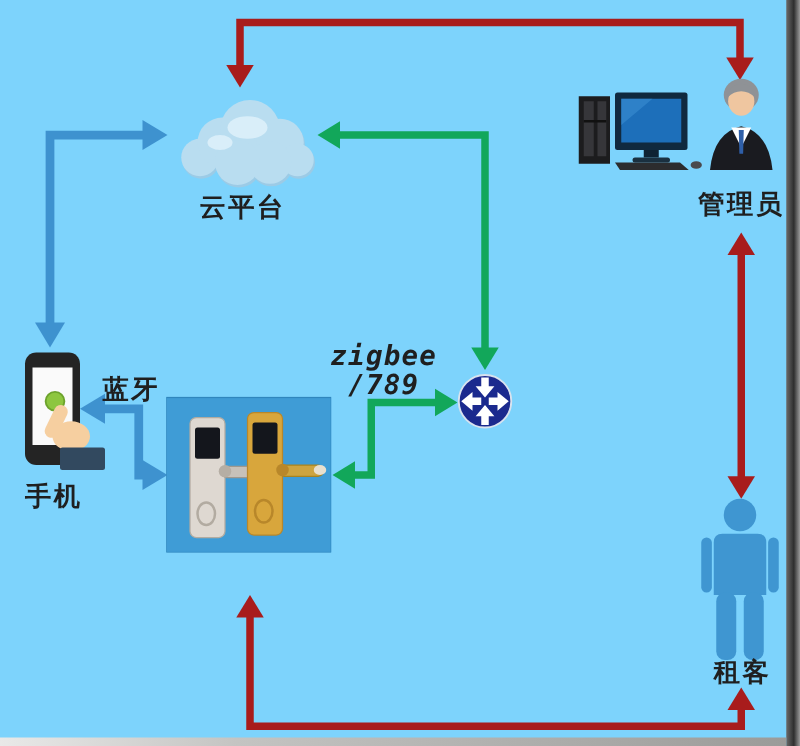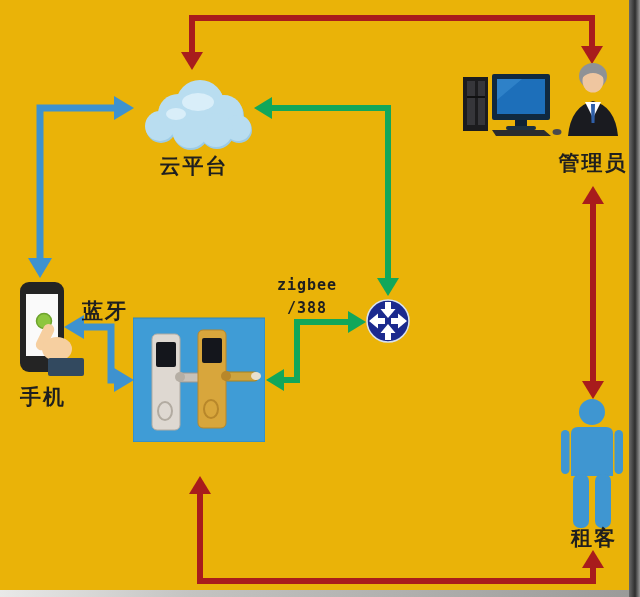--- a/index.html
+++ b/index.html
@@ -1,18 +1,18 @@
 <!DOCTYPE html>
 <html style="--c-red: #a81c1c; --c-green: #12a75a; --c-blue: #3e92cf; --c-cloud-fill: #b9ddf0; --c-cloud-shade: #9ccbe6; --c-gateway-navy: #1b2a8e; --c-person-blue: #3f96d1; --c-lock-bg: #3f9cd6; --c-label-text: #1f1f1f;"><head>
 <meta charset="utf-8">
 <style>
   html,body{margin:0;padding:0;background:#ffffff;}
   .stage{
     position:relative;width:640px;height:597px;overflow:hidden;
-    background:#eab308;
+    background:#7dd3fc;
     font-family:"DejaVu Sans","Liberation Sans",sans-serif;
   }
   .stage svg{display:block;}
   .abs{position:absolute;}
   
   .ln-red{stroke:var(--c-red);stroke-width:6;fill:none;}
   .ah-red{fill:var(--c-red);stroke:none;}
   .ln-green{stroke:var(--c-green);stroke-width:6;fill:none;}
   .ah-green{fill:var(--c-green);stroke:none;}
   .ln-blue{stroke:var(--c-blue);stroke-width:7;fill:none;}
@@ -23,21 +23,21 @@
   .gw-circle{fill:var(--c-gateway-navy);stroke:#d8e2ee;stroke-width:1.5;}
   .gw-arrow{fill:#ffffff;}
   .tenant-fill{fill:var(--c-person-blue);}
   .lock-bg{fill:var(--c-lock-bg);stroke:#2f86bd;stroke-width:1;}
   .lbl{
     position:absolute;text-align:center;color:var(--c-label-text);
     font-size:21px;font-weight:700;letter-spacing:2px;line-height:23px;
   }
   .lbl.mono{
     font-family:"DejaVu Sans Mono","Liberation Mono",monospace;
-    font-size:15px;letter-spacing:1px;font-weight:700;
+    font-size:22px;letter-spacing:1px;font-weight:700;font-style:italic;
   }
   .border-right{
     position:absolute;top:0;right:0;width:11px;height:597px;
     background:linear-gradient(to right,#6a6a6a 0%,#2e2e2e 55%,#9a9a9a 100%);
   }
   .border-bottom{
     position:absolute;left:0;bottom:0;width:629px;height:7px;
     background:linear-gradient(to right,#e9e9e8 0%,#c4c4c2 30%,#9b9b99 100%);
   }
 </style>
@@ -166,21 +166,21 @@
       <rect x="69" y="22" width="20" height="25" rx="2" fill="#14161c"></rect>
       <rect x="90" y="56" width="36" height="9" rx="4.5" fill="#cda43f" stroke="#a8831f" stroke-width="1"></rect>
       <circle cx="93" cy="60" r="5" fill="#b8872a"></circle>
       <ellipse cx="123" cy="60" rx="5" ry="4" fill="#e8e0cf"></ellipse>
       <ellipse cx="78" cy="93" rx="7" ry="9" fill="none" stroke="#b8872a" stroke-width="2"></ellipse>
     </g>
   </svg>
 
   <div class="lbl mono" style="left:257px;top:274px;width:100px">
     <span>zigbee</span><br>
-    <span>/388</span>
+    <span>/789</span>
   </div>
 
   <svg class="abs" style="left:365px;top:298px" width="46" height="46" viewBox="0 0 46 46">
     <circle class="gw-circle" cx="23" cy="23" r="21"></circle>
     <polygon class="gw-arrow" points="23,20 15.5,11 20,11 20,4 26,4 26,11 30.5,11"></polygon>
     <polygon class="gw-arrow" points="23,26 15.5,35 20,35 20,42 26,42 26,35 30.5,35"></polygon>
     <polygon class="gw-arrow" points="4,23 13,15.5 13,20 20,20 20,26 13,26 13,30.5"></polygon>
     <polygon class="gw-arrow" points="42,23 33,15.5 33,20 26,20 26,26 33,26 33,30.5"></polygon>
   </svg>
 

